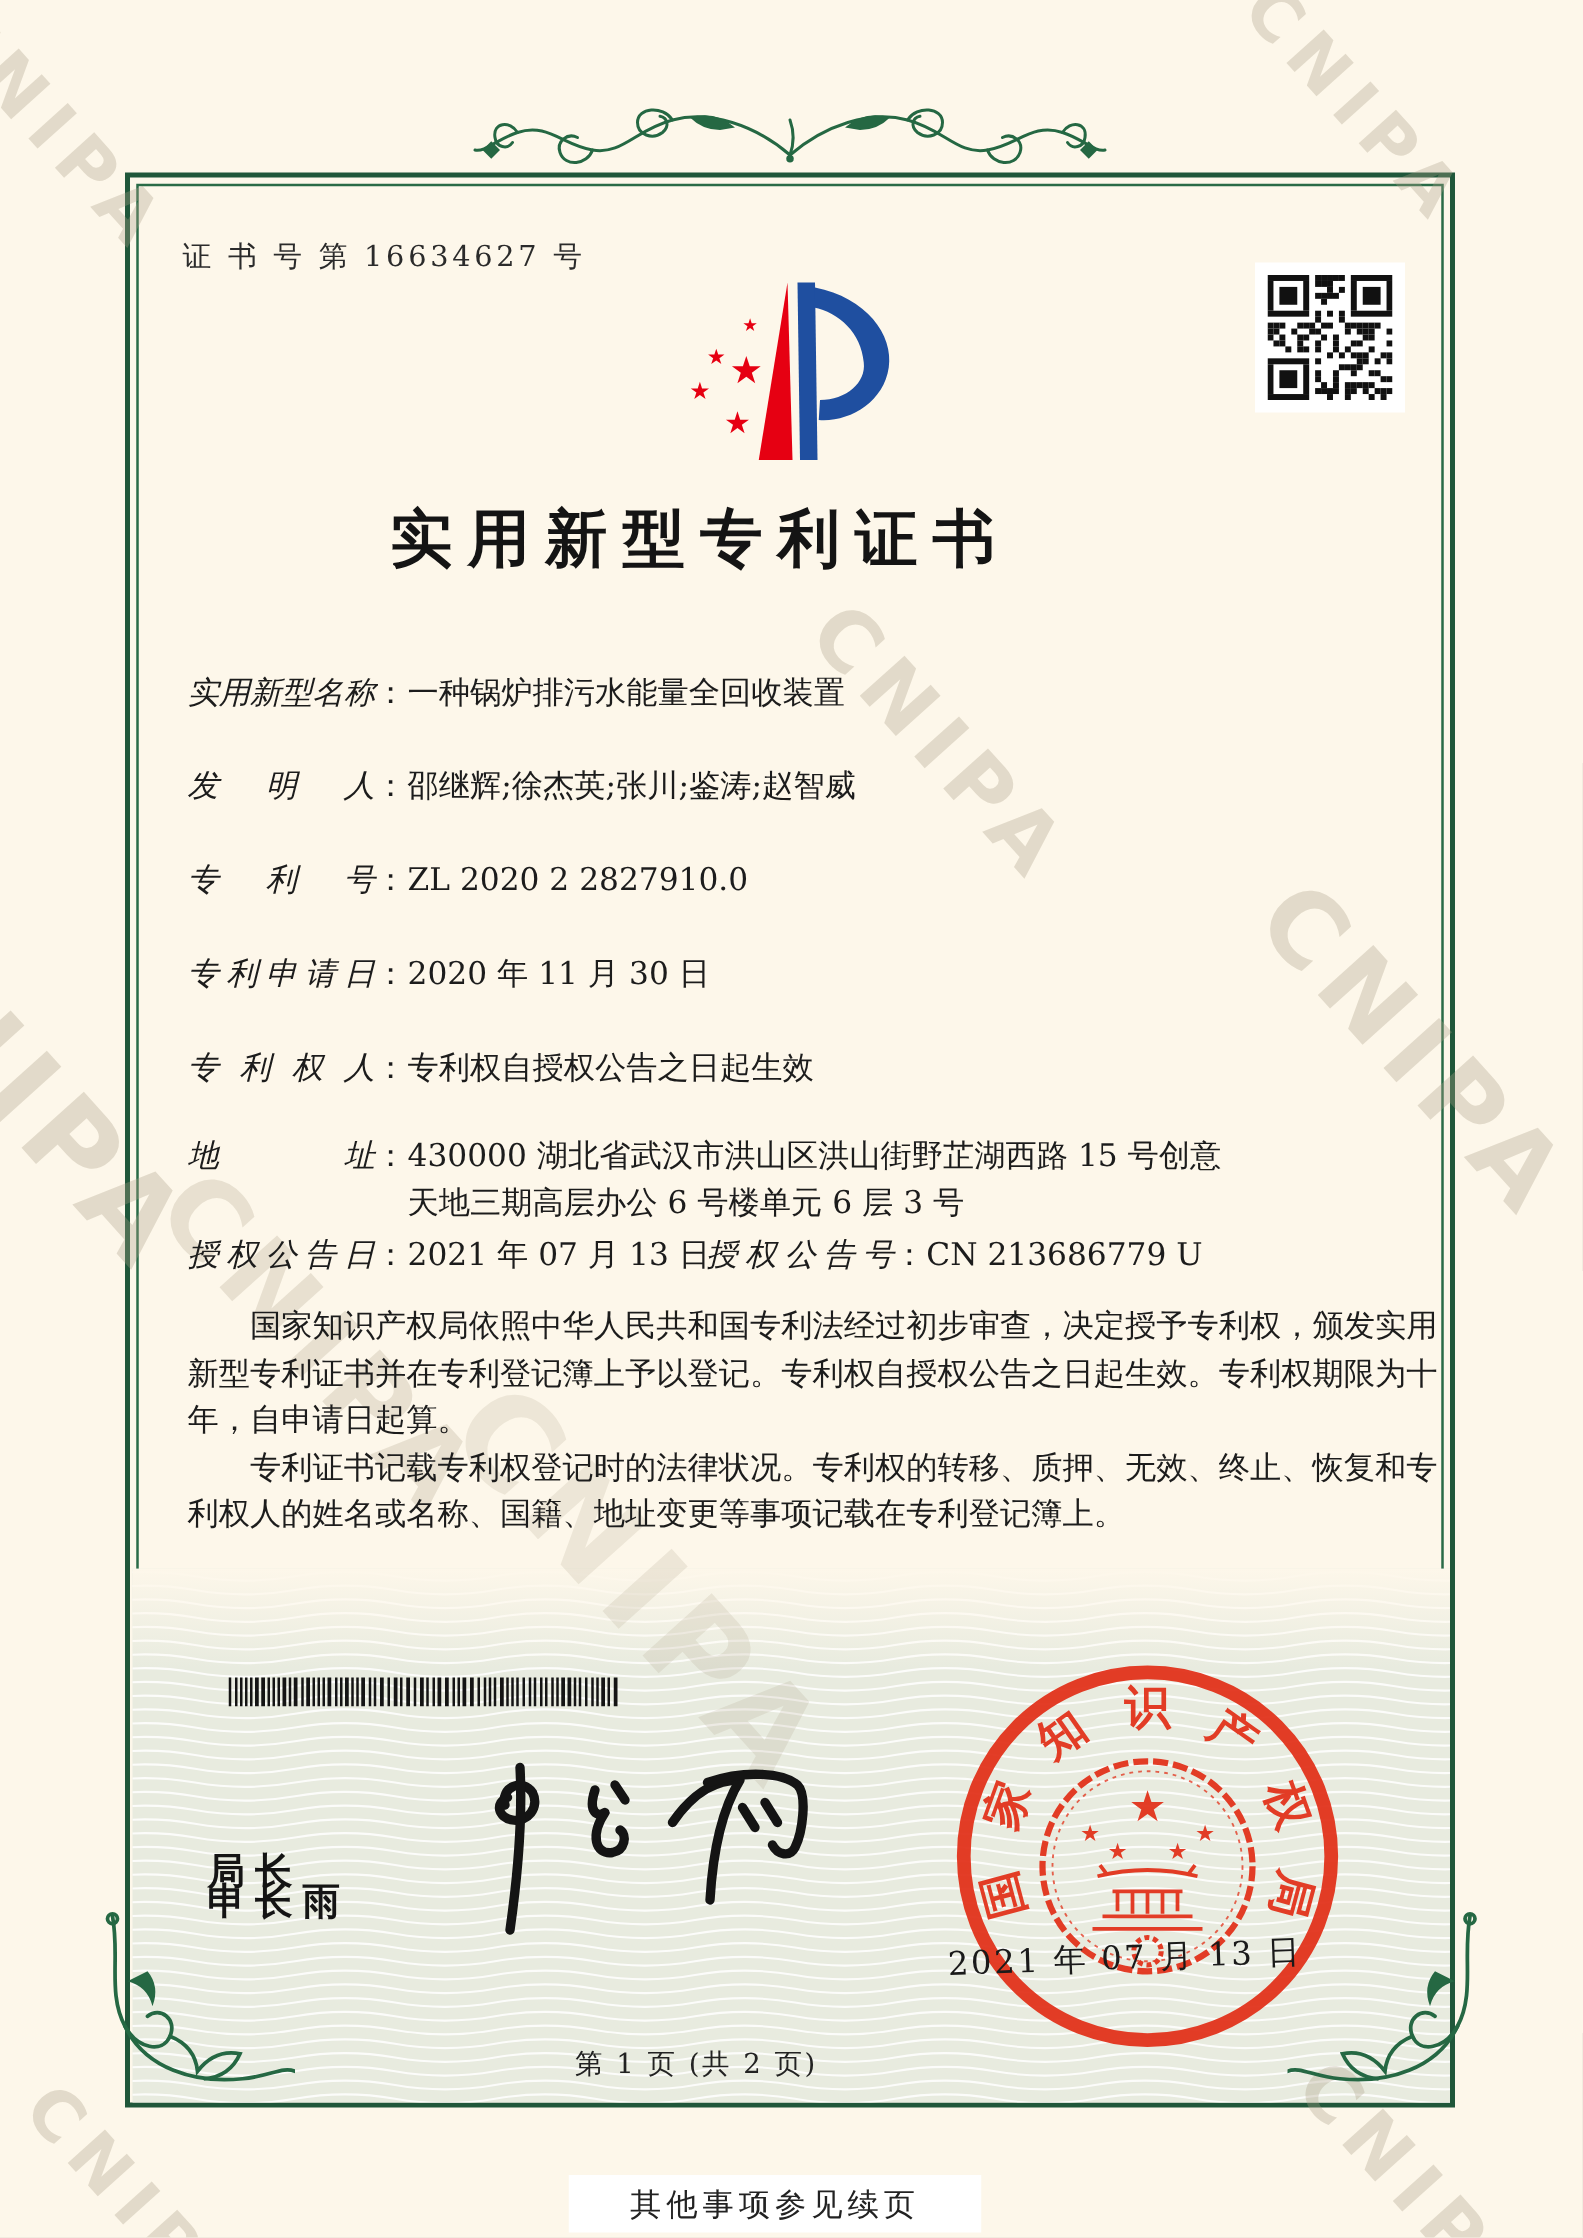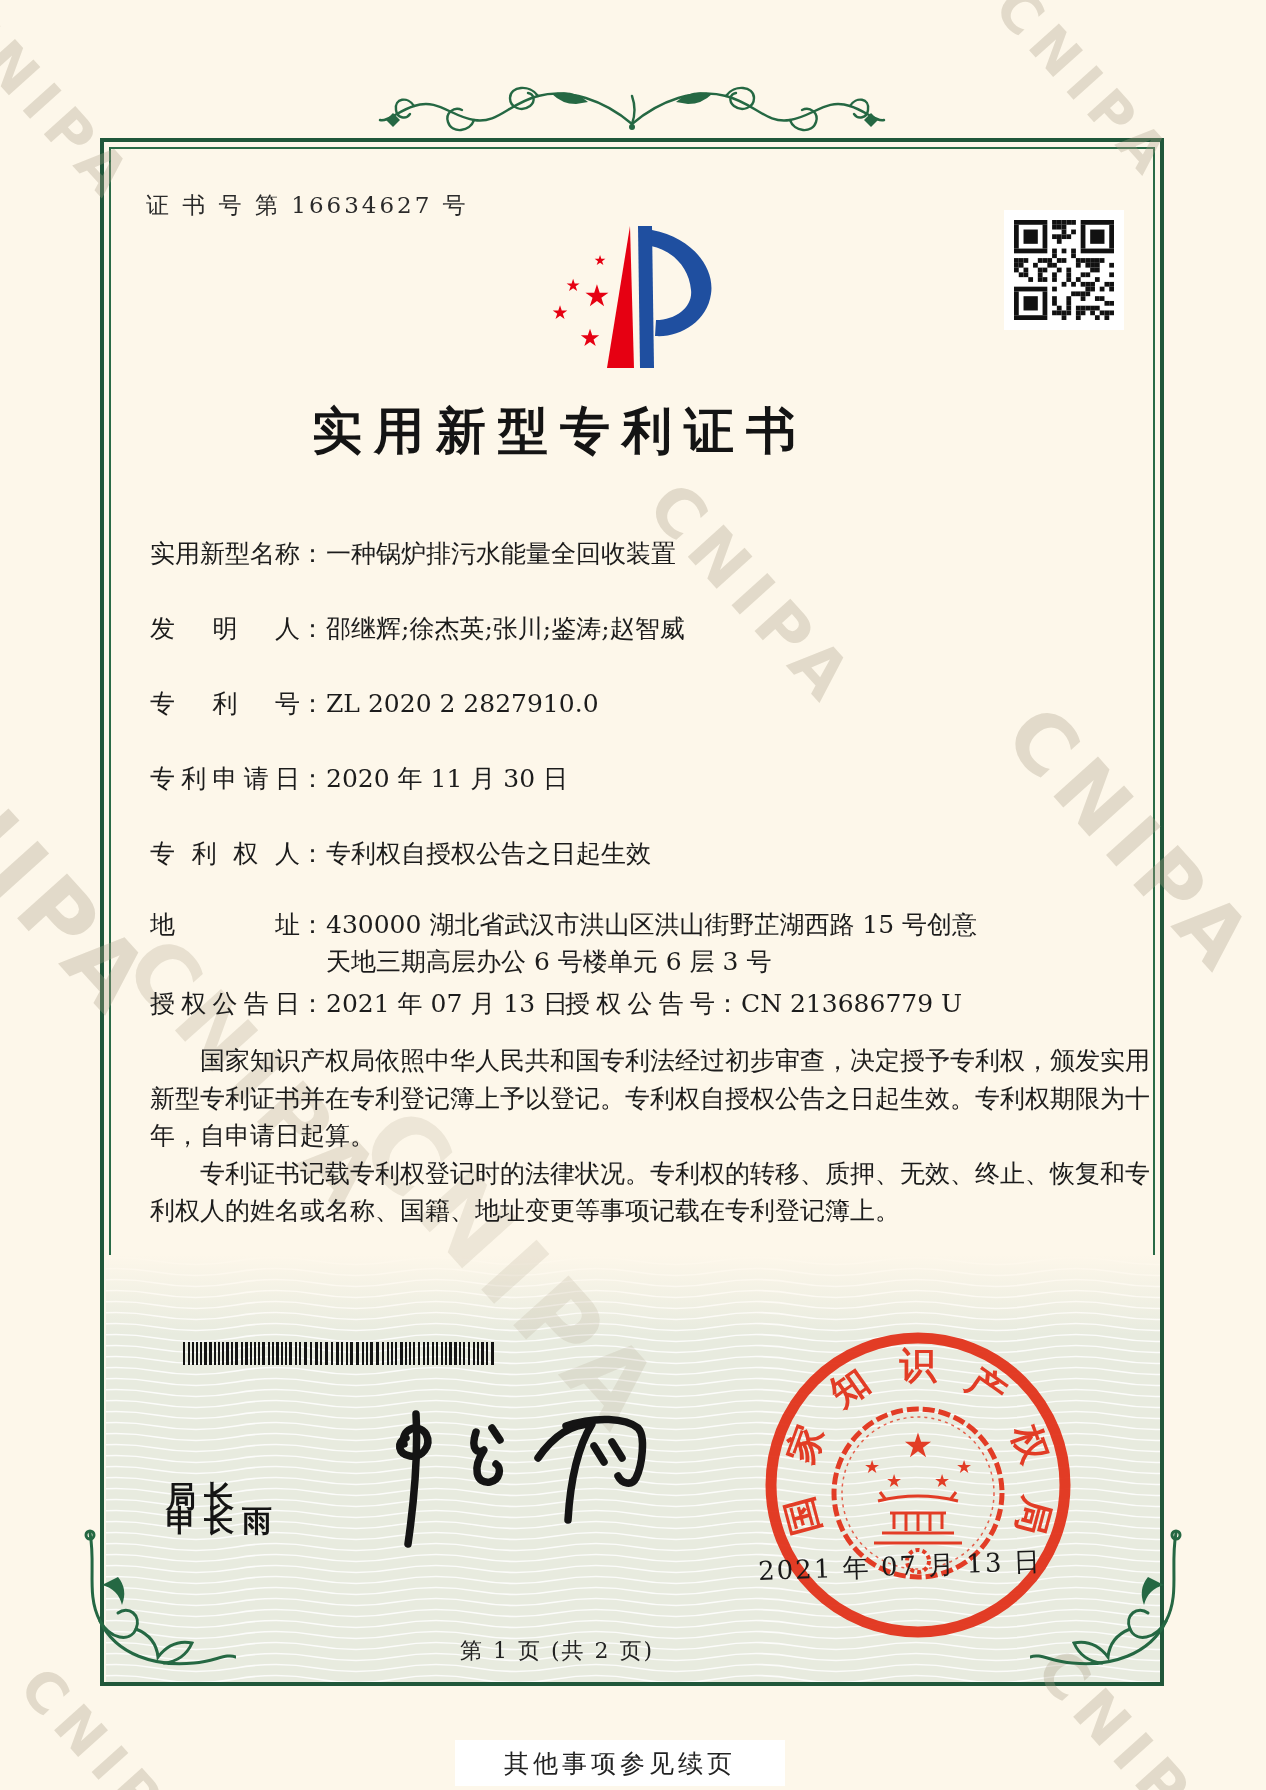--- a/index.html
+++ b/index.html
@@ -15,21 +15,21 @@
       font-weight:bold;color:rgba(172,160,136,0.33);letter-spacing:10px;
       transform:rotate(48deg);transform-origin:left top;z-index:2;white-space:nowrap;}
   
   .cert-no{left:146px;top:190px;font-size:23px;letter-spacing:3px;color:#2b2b2b;z-index:3;}
   .title{left:160px;top:398px;width:800px;text-align:center;font-size:50px;font-weight:bold;
          letter-spacing:12px;color:#141414;z-index:3;}
   .qr-box{left:1004px;top:210px;width:120px;height:120px;background:#ffffff;z-index:3;}
   
   .row{position:absolute;left:150px;font-size:25px;z-index:3;white-space:nowrap;}
   .lbl{display:inline-block;width:150px;text-align:justify;text-align-last:justify;
-       -moz-text-align-last:justify;vertical-align:top;}
+       -moz-text-align-last:justify;vertical-align:top;font-style:italic;}
   .colon{display:inline-block;width:26px;}
   .val{display:inline-block;}
   .addr2{position:absolute;left:176px;top:37px;}
   .grant2{position:absolute;left:415px;top:0;}
   
   .body-text{left:150px;top:1042px;width:1000px;font-size:25px;line-height:37.5px;
              text-align:justify;z-index:3;}
   .body-text p{margin:0;text-indent:2em;}
   
   .guilloche{left:106px;top:1255px;width:1054px;height:427px;background:#e8ebdf;z-index:1;}

